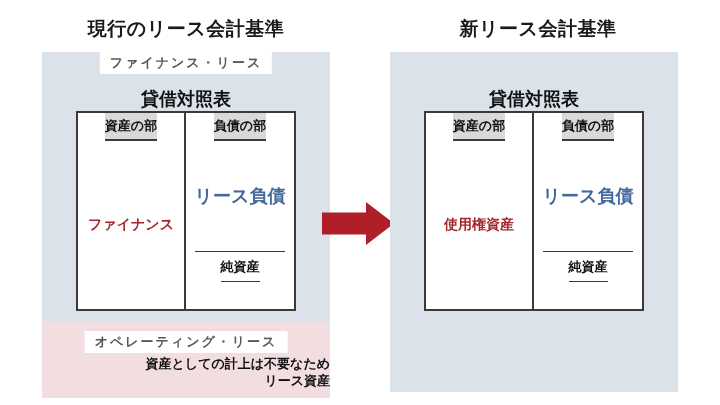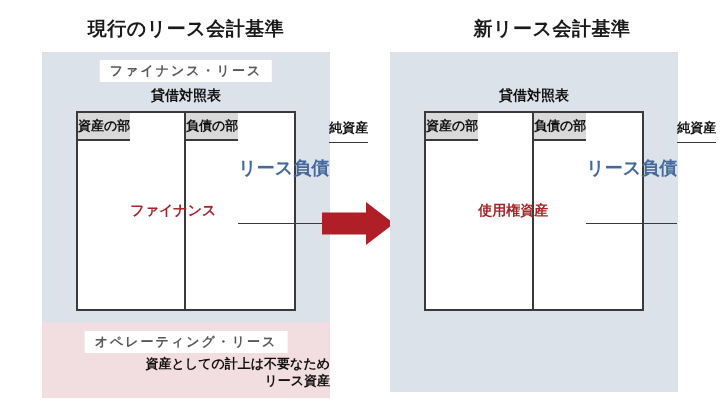--- a/index.html
+++ b/index.html
@@ -10,54 +10,54 @@
   }
   .stage { position: relative; width: 720px; height: 405px; background: #ffffff; }
 
   .col-title {
     position: absolute; top: 16px; height: 26px;
     font-size: 19px; font-weight: bold; color: #1a1a1a;
     text-align: center; line-height: 26px; letter-spacing: 0.5px;
     white-space: nowrap;
   }
   .title-left  { left: 42px;  width: 288px; }
-  .title-right { left: 408px; width: 288px; }
+  .title-right { left: 394px; width: 288px; }
 
   .panel-blue {
     position: absolute; background: #dbe2ea;
   }
   .panel-left  { left: 42px;  top: 52px; width: 288px; height: 270px; }
   .panel-right { left: 390px; top: 52px; width: 288px; height: 340px; }
   .panel-pink {
     position: absolute; left: 42px; top: 322px; width: 288px; height: 76px;
     background: #f2dde0;
   }
 
   .chip {
     position: absolute; left: 50%; transform: translateX(-50%);
     background: #ffffff; color: #595959;
     font-size: 13px; font-weight: bold; letter-spacing: 2px;
     padding: 3px 10px; white-space: nowrap; line-height: 16px;
   }
-  .chip-finance { top: 8px; }
+  .chip-finance { top: 0; }
   .chip-operating { top: 9px; }
 
   .bs-title {
     position: absolute; top: 35px; left: 34px; width: 220px;
-    text-align: center; font-size: 14px; font-weight: bold; color: #111111;
+    text-align: center; font-size: 18px; font-weight: bold; color: #111111;
     white-space: nowrap;
   }
   .bs-title-right { top: 35px; }
 
   .bs-table {
     position: absolute; left: 34px; top: 59px; width: 220px; height: 200px;
     border: 2px solid #3a3a3a; background: #ffffff;
     display: flex; flex-direction: row;
   }
-  .bs-col { display: flex; flex-direction: row; width: 50%; }
+  .bs-col { display: flex; flex-direction: column; width: 50%; align-items: center; }
   .bs-col-assets { border-right: 2px solid #3a3a3a; }
   .bs-cell {
     display: flex; align-items: center; justify-content: center;
     text-align: center; font-size: 13px; font-weight: bold; color: #111111;
     white-space: nowrap;
   }
   .bs-head {
     height: 28px; background: #d9d9d9; border-bottom: 2px solid #3a3a3a;
     flex: none;
   }

